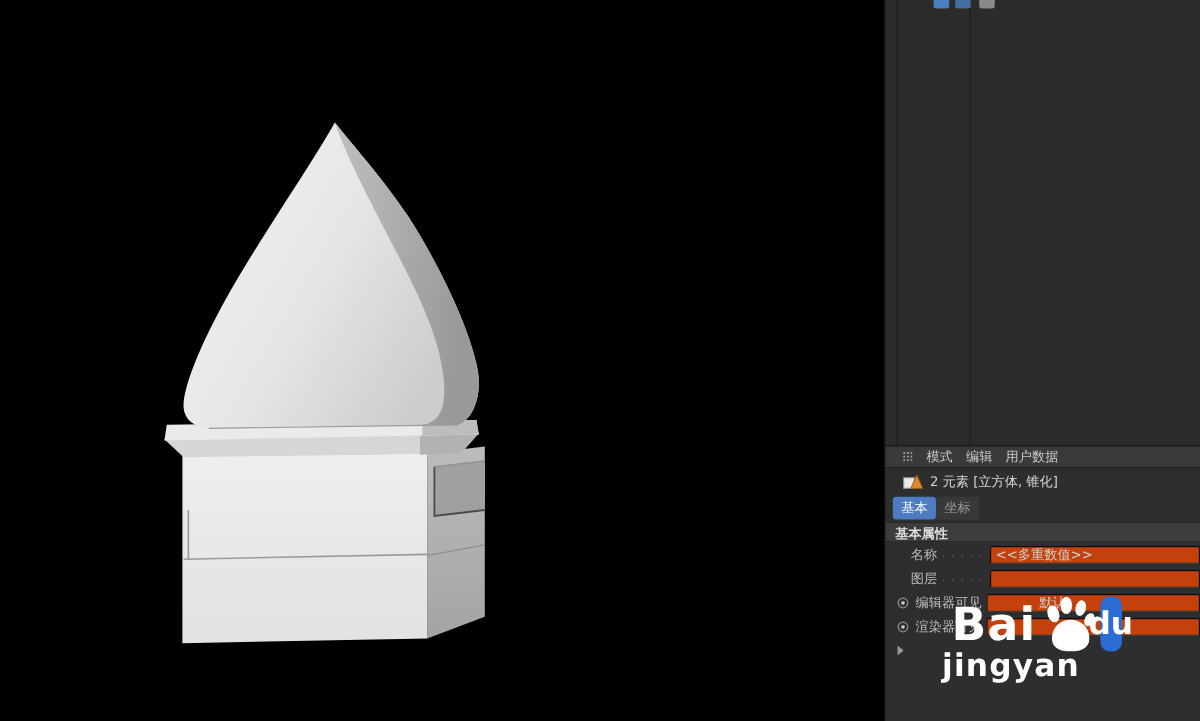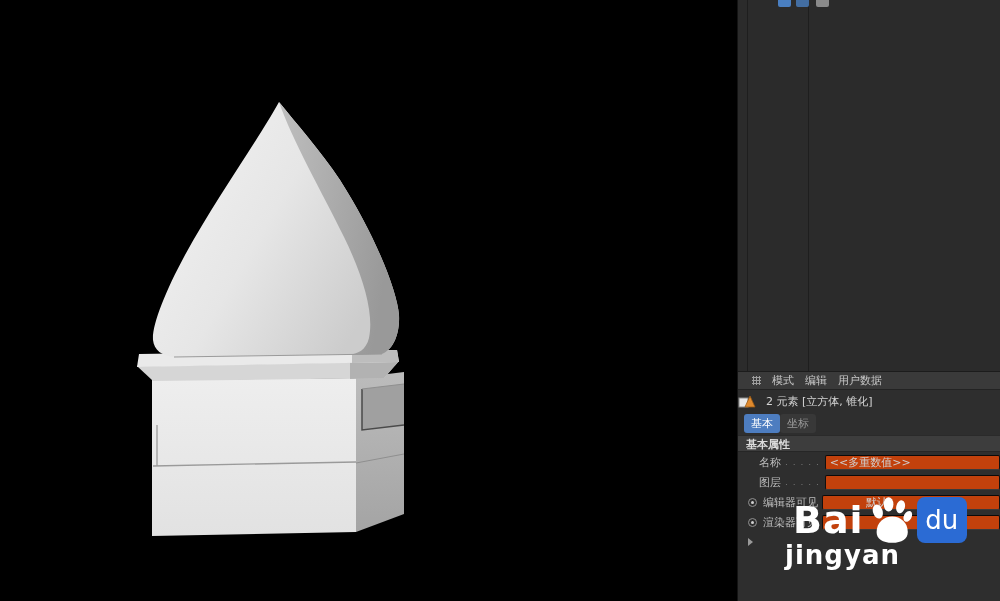--- a/index.html
+++ b/index.html
@@ -21,21 +21,21 @@
   .top-icon.i2 { left:58px; background:#4a7fc1; opacity:.8; }
   .top-icon.i3 { left:78px; background:#8a8a8a; }
 
   .menu-bar { display:flex; align-items:center; height:18px; background:#3a3a3a;
     border-bottom:1px solid #232323; padding:0 14px; gap:11px; }
   .grid-icon { width:9px; height:9px; flex:none;
     background-image:radial-gradient(#9d9d9d 1px, transparent 1.1px);
     background-size:3px 3px; }
   .menu-item { font-size:11px; color:#c9c9c9; line-height:18px; white-space:nowrap; cursor:default; }
 
-  .object-row { display:flex; align-items:center; height:23px; padding:0 0; gap:10px; }
+  .object-row { display:flex; align-items:center; height:23px; padding:0 14px; gap:5px; }
   .object-icon { flex:none; width:18px; height:15px; }
   .object-info { font-size:11px; color:#d6d6d6; white-space:nowrap; }
 
   .tabs-row { display:flex; align-items:flex-end; height:22px; padding:0 6px 2px 6px; gap:0; }
   .tab { font-size:11px; padding:2px 7px; border-radius:3px; color:#9a9a9a; background:#383838; }
   .tab.active { background:#4d7dc0; color:#ffffff; }
 
   .section-header { height:17px; line-height:17px; background:#3d3d3d;
     border-top:1px solid #2a2a2a; border-bottom:1px solid #262626;
     font-size:11px; font-weight:bold; color:#dcdcdc; padding-left:8px; }
@@ -55,23 +55,23 @@
   .radio::after { content:""; position:absolute; left:2px; top:2px; width:3px; height:3px;
     border-radius:50%; background:#d0d0d0; }
   .chevron { flex:none; width:0; height:0; margin-right:6px;
     border-left:5px solid #9a9a9a; border-top:4px solid transparent; border-bottom:4px solid transparent; }
 
   
   .watermark { position:absolute; left:793px; top:496px; display:flex; align-items:center;
     color:#fff; pointer-events:none; }
   .wm-bai { font-size:38px; font-weight:bold; letter-spacing:1px; }
   .wm-paw { margin:0 2px 0 3px; }
-  .wm-du-tile { width:50px; height:46px; background:#2b6bd4; border-radius:8px;
+  .wm-du-tile { width:18px; height:46px; background:#2b6bd4; border-radius:8px;
     display:flex; align-items:center; justify-content:center;
-    font-size:26px; font-weight:normal; color:#fff; }
+    font-size:26px; font-weight:bold; color:#fff; }
   .wm-jingyan { position:absolute; left:753px; top:540px; font-size:26px; font-weight:bold;
     color:#fff; letter-spacing:1px; pointer-events:none;margin-left:32px; }
 </style>
 </head>
 <body>
 
 <div class="app">
 
   <div class="viewport">
     <svg width="737" height="601" viewBox="0 0 737 601">

